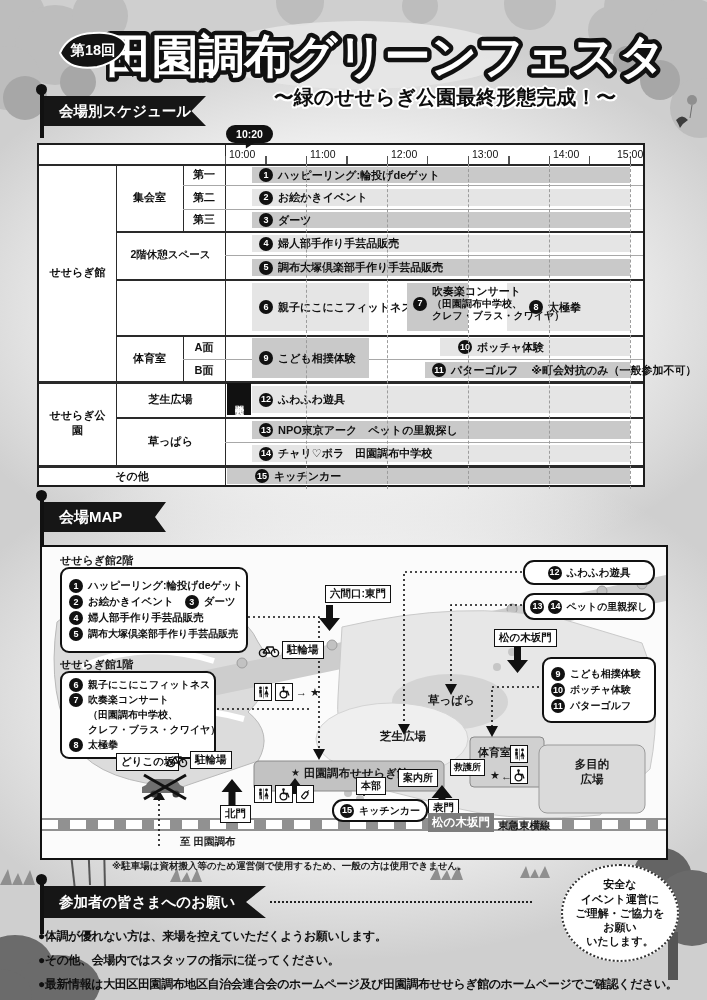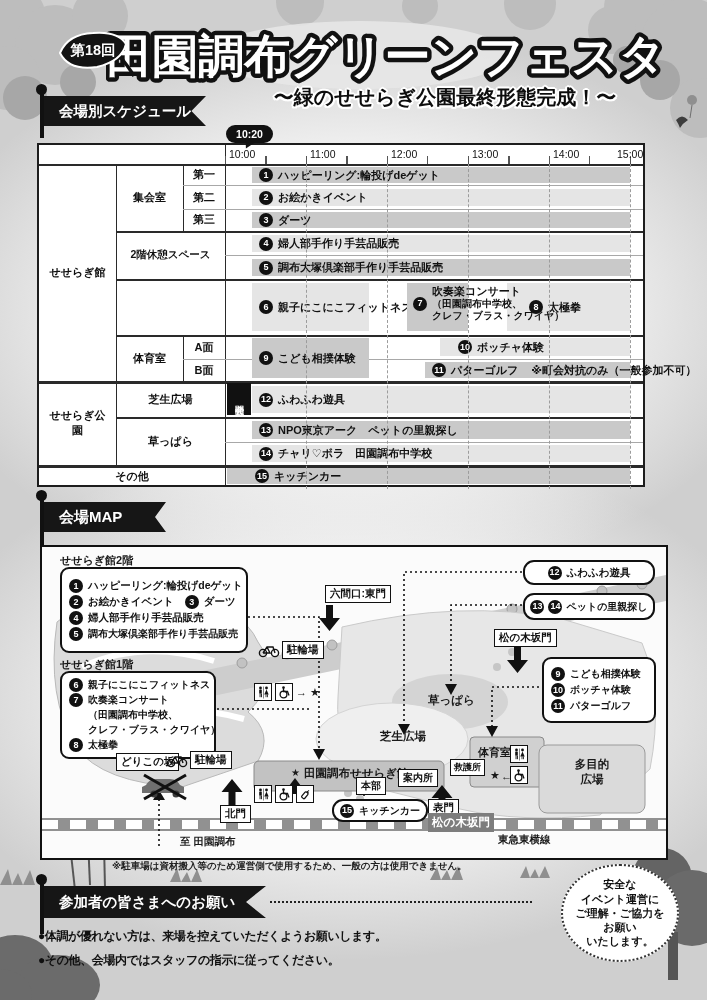--- a/index.html
+++ b/index.html
@@ -512,21 +512,21 @@
   <div class="maptext" style="left:436px;top:198px;font-size:11px">体育室</div>
   <div class="maptext" style="left:516px;top:210px;width:68px;text-align:center;font-size:11.5px;line-height:1.3">
     <span style="display:block">多目的</span>
     <span style="display:block">広場</span>
   </div>
   <div class="maptext" style="left:249px;top:220px;font-size:10px">★</div>
   <div class="maptext" style="left:262px;top:219px;font-size:11.5px">田園調布せせらぎ館</div>
   <div class="abs" style="left:386px;top:266px;width:66px;height:19px;background:#7d7d7d;color:#fff;font-size:11.5px;font-weight:bold;display:flex;align-items:center;justify-content:center;z-index:4">
     <span>松の木坂門</span>
   </div>
-  <div class="maptext" style="left:456px;top:286px;font-size:10.5px">東急東横線</div>
+  <div class="maptext" style="left:456px;top:272px;font-size:10.5px">東急東横線</div>
   <div class="maptext" style="left:138px;top:288px;font-size:10.5px">至 田園調布</div>
 </div>
 
 <div class="fnote nosel" style="left:112px;top:860px">※駐車場は資材搬入等のため運営側で使用するため、一般の方は使用できません。</div>
 
 <svg class="abs nosel" style="left:0;top:840px;z-index:1" width="707" height="160" viewBox="0 0 707 160">
   <g stroke="#565656" stroke-width="2">
     <line x1="75" y1="50" x2="70" y2="5"></line>
       <line x1="90" y1="45" x2="88" y2="0"></line>
       <line x1="105" y1="48" x2="104" y2="4"></line>
@@ -566,13 +566,14 @@
   <span class="ncl">安全な</span>
   <span class="ncl">イベント運営に</span>
   <span class="ncl">ご理解・ご協力を</span>
   <span class="ncl">お願い</span>
   <span class="ncl">いたします。</span>
 </div>
 
 <div class="abs nosel" style="left:38px;top:928px;width:660px;z-index:5">
   <div class="bullet">●体調が優れない方は、来場を控えていただくようお願いします。</div>
   <div class="bullet">●その他、会場内ではスタッフの指示に従ってください。</div>
+  <div class="bullet">●最新情報は大田区田園調布地区自治会連合会のホームページ及び田園調布せせらぎ館のホームページでご確認ください。</div>
 </div>
 
 </body></html>

